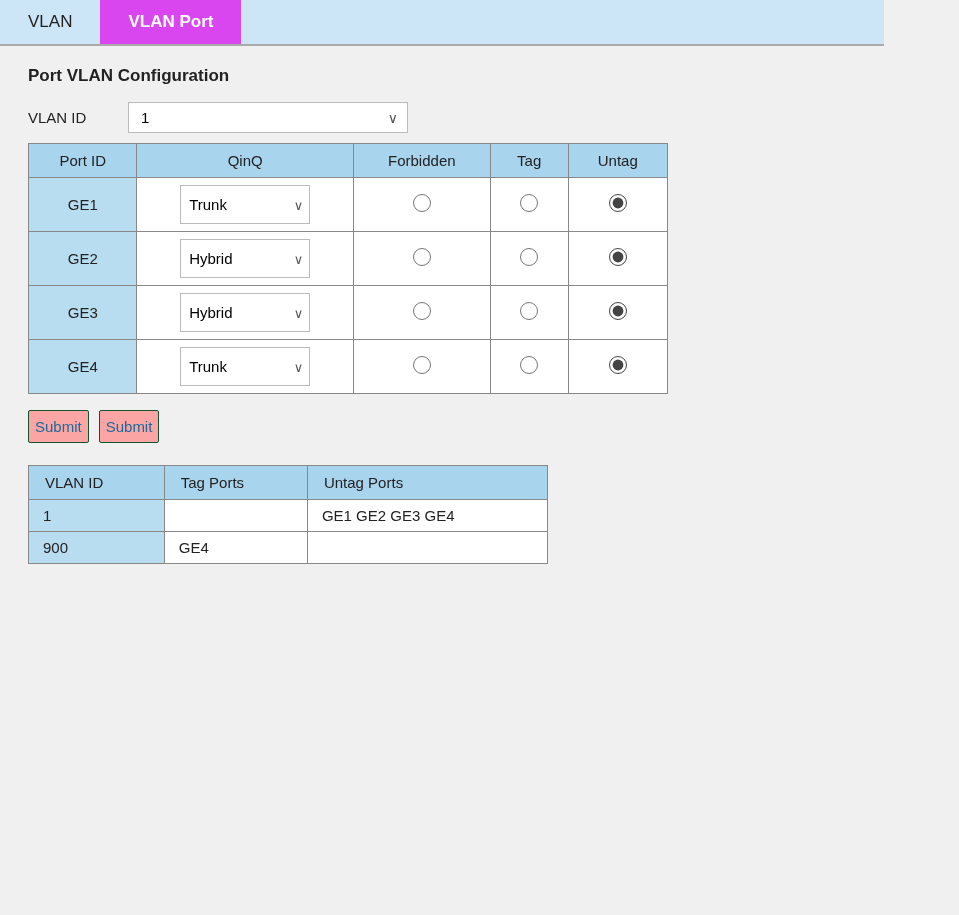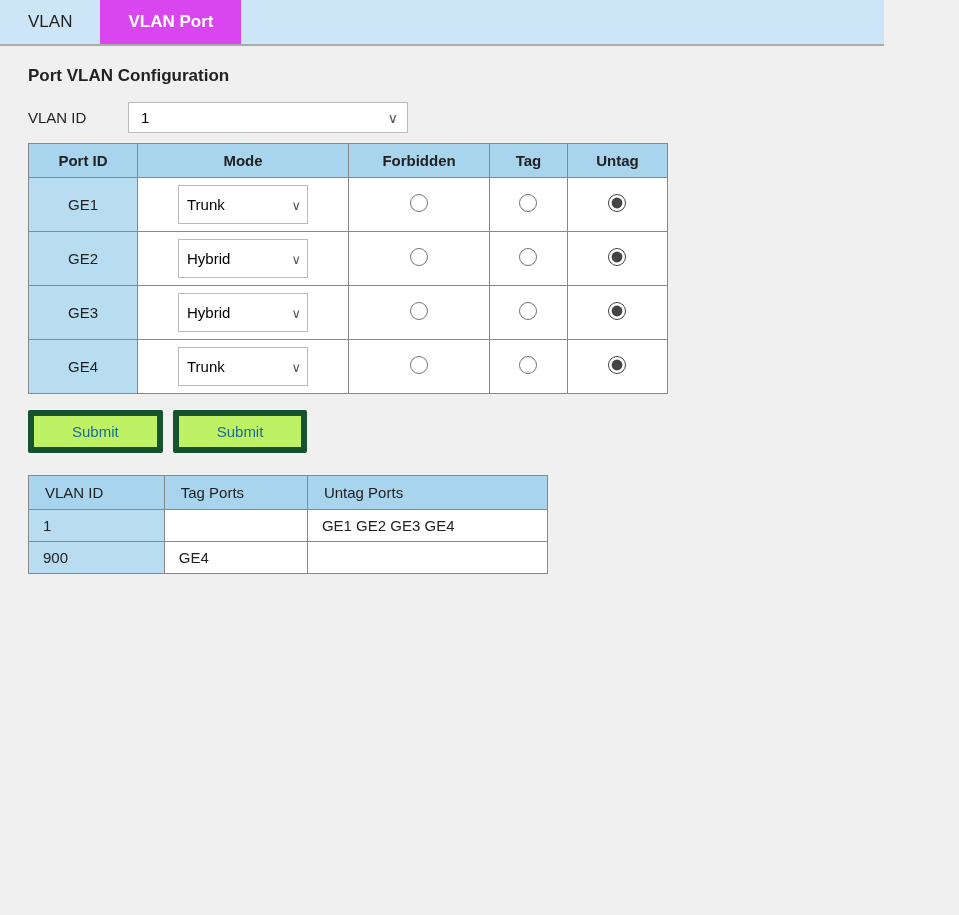--- a/index.html
+++ b/index.html
@@ -85,21 +85,21 @@
     .config-table {
       border-collapse: collapse;
       width: 640px;
       margin-bottom: 16px;
     }
     .config-table th {
       background: #a8d4ee;
       border: 1px solid #888;
       padding: 8px 16px;
       text-align: center;
-      font-weight: bold;
+      font-weight: normal;
       font-size: 15px;
     }
     .config-table td {
       border: 1px solid #888;
       padding: 7px 14px;
       text-align: center;
       font-size: 15px;
       background: #fff;
     }
     .config-table td.port-id {
@@ -140,24 +140,24 @@
       cursor: pointer;
       accent-color: #444;
     }
     
     .btn-row {
       display: flex;
       gap: 10px;
       margin-bottom: 22px;
     }
     .btn {
-      padding: 7px 38px;
-      font-size: 15px;
-      border: 6px solid #14532d;
-      background: #bef264;
+      padding: 7px 6px;
+      font-size: 15px;
+      border: 1px solid #14532d;
+      background: #fca5a5;
       color: #1a6a9a;
       cursor: pointer;
       border-radius: 2px;
     }
     
     .pvlan-table {
       border-collapse: collapse;
       width: 520px;
       margin-top: 10px;
     }
@@ -201,21 +201,21 @@
           <option value="700">700</option>
           <option value="900">900</option>
         </select>
       </div>
     </div>
 
     <table class="config-table">
       <thead>
         <tr>
           <th>Port ID</th>
-          <th>Mode</th>
+          <th>QinQ</th>
           <th>Forbidden</th>
           <th>Tag</th>
           <th>Untag</th>
         </tr>
       </thead>
       <tbody id="config-table-body">
 
       <tr>
             <td class="port-id">GE1</td>
             <td><div class="mode-wrapper"><select><option value="Access">Access</option><option value="Trunk" selected="">Trunk</option><option value="Hybrid">Hybrid</option></select></div></td>

